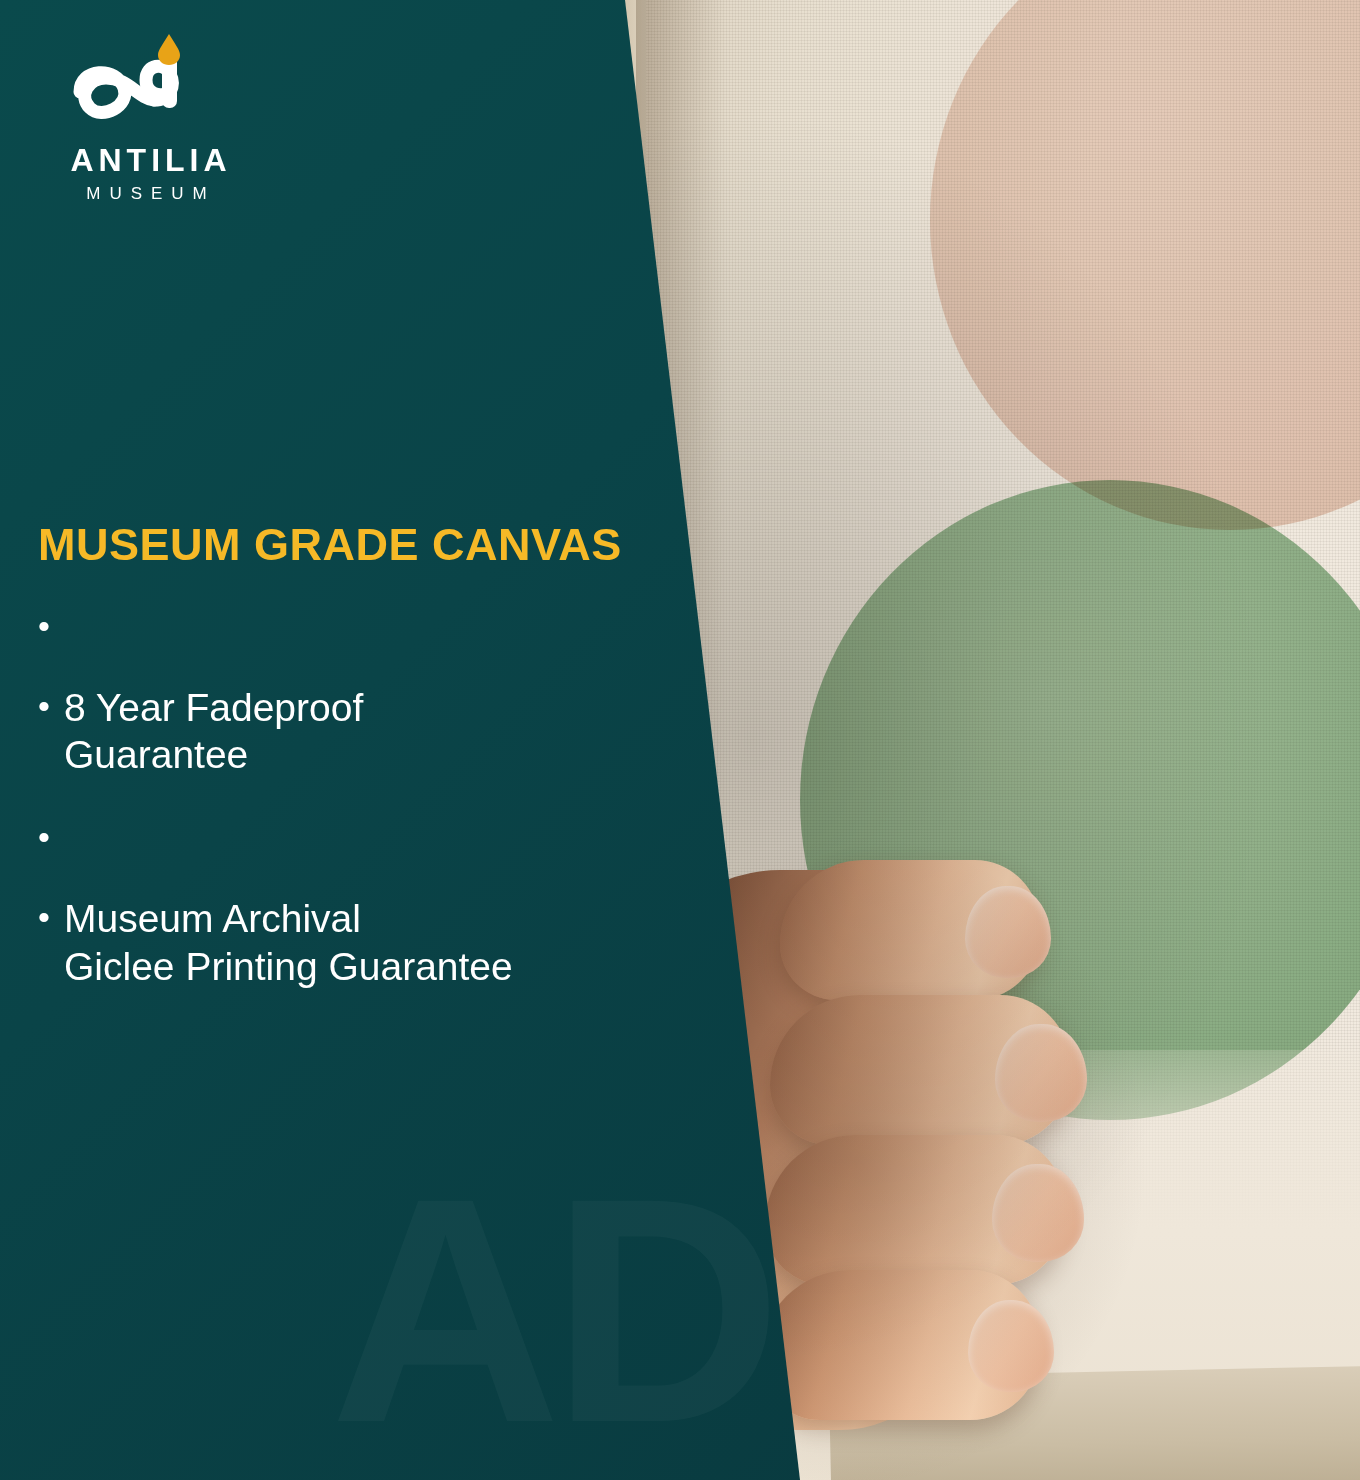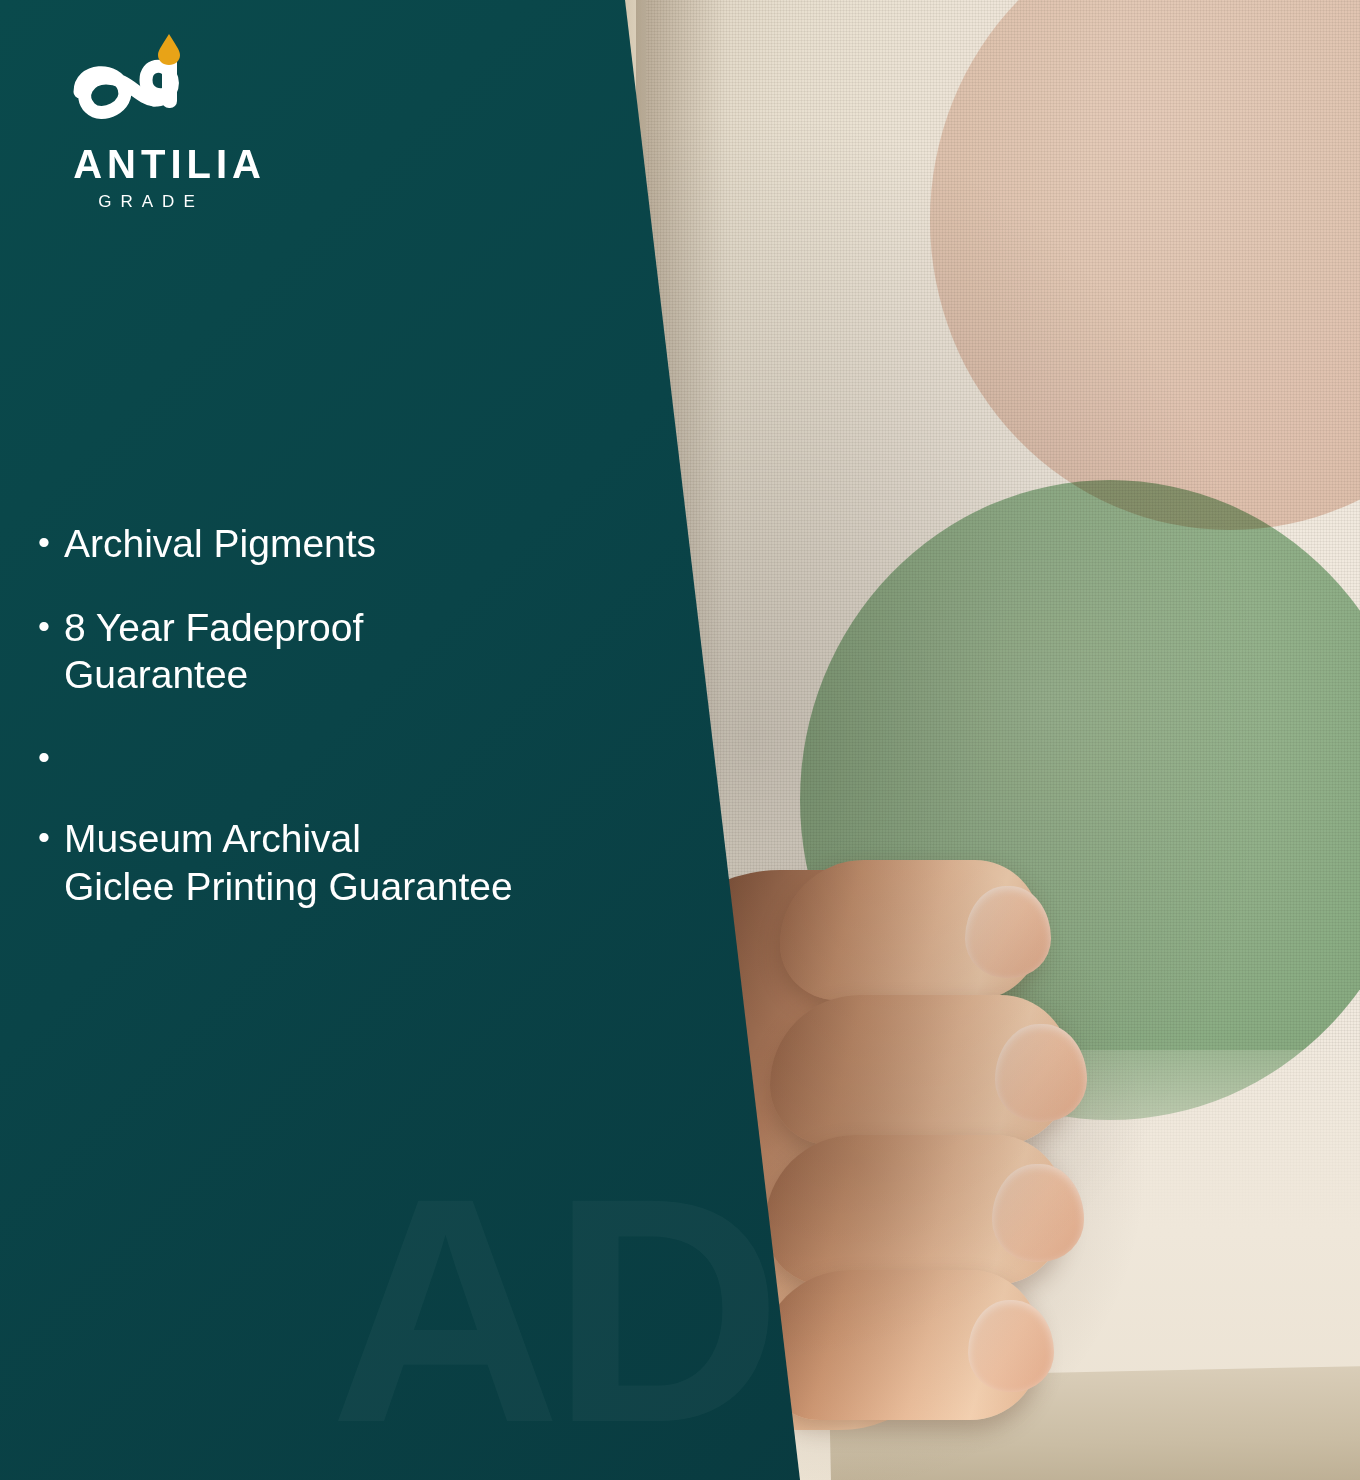--- a/index.html
+++ b/index.html
@@ -183,24 +183,24 @@
     color: #ffffff;
   }
   .logo-mark {
     width: 150px;
     height: 110px;
     position: relative;
     margin-left: 26px;
   }
   .logo-name {
     margin-top: 6px;
-    font-size: 40px;
+    font-size: 32px;
     font-weight: 700;
     letter-spacing: 5px;
-    text-align: right;
+    text-align: center;
     color: #ffffff;
     line-height: 1;
   }
   .logo-sub {
     margin-top: 8px;
     font-size: 17px;
     font-weight: 400;
     letter-spacing: 9px;
     text-align: center;
     color: #ffffff;
@@ -282,28 +282,28 @@
   <div class="logo">
     <div class="logo-mark">
       <svg viewBox="0 0 150 110" width="150" height="110" aria-hidden="true">
         <path d="M18 64 C18 40, 54 38, 62 60 C68 78, 40 92, 28 80 C16 68, 26 50, 44 50 C66 50, 76 70, 92 72" fill="none" stroke="#ffffff" stroke-width="13" stroke-linecap="round"></path>
         <path d="M92 72 C108 72, 114 58, 108 46 C102 34, 84 36, 84 52 C84 66, 98 70, 108 64" fill="none" stroke="#ffffff" stroke-width="13" stroke-linecap="round"></path>
         <rect x="100" y="28" width="15" height="52" rx="7" fill="#ffffff"></rect>
         <path d="M107 6 C113 16, 118 22, 118 27 C118 33, 113 37, 107 37 C101 37, 96 33, 96 27 C96 22, 101 16, 107 6 Z" fill="#e8a317"></path>
       </svg>
     </div>
     <div class="logo-name">ANTILIA</div>
-    <div class="logo-sub">GRADE</div>
+    <div class="logo-sub">MUSEUM</div>
   </div>
 
   <div class="copy">
+    <h1 class="headline">MUSEUM GRADE CANVAS</h1>
     <ul class="bullets">
       <li class="bullet">
         <span class="bullet-dot">•</span>
-        <span class="bullet-text">Archival Pigments</span>
       </li>
       <li class="bullet">
         <span class="bullet-dot">•</span>
         <span class="bullet-text">8 Year Fadeproof
 Guarantee</span>
       </li>
       <li class="bullet">
         <span class="bullet-dot">•</span>
       </li>
       <li class="bullet">

